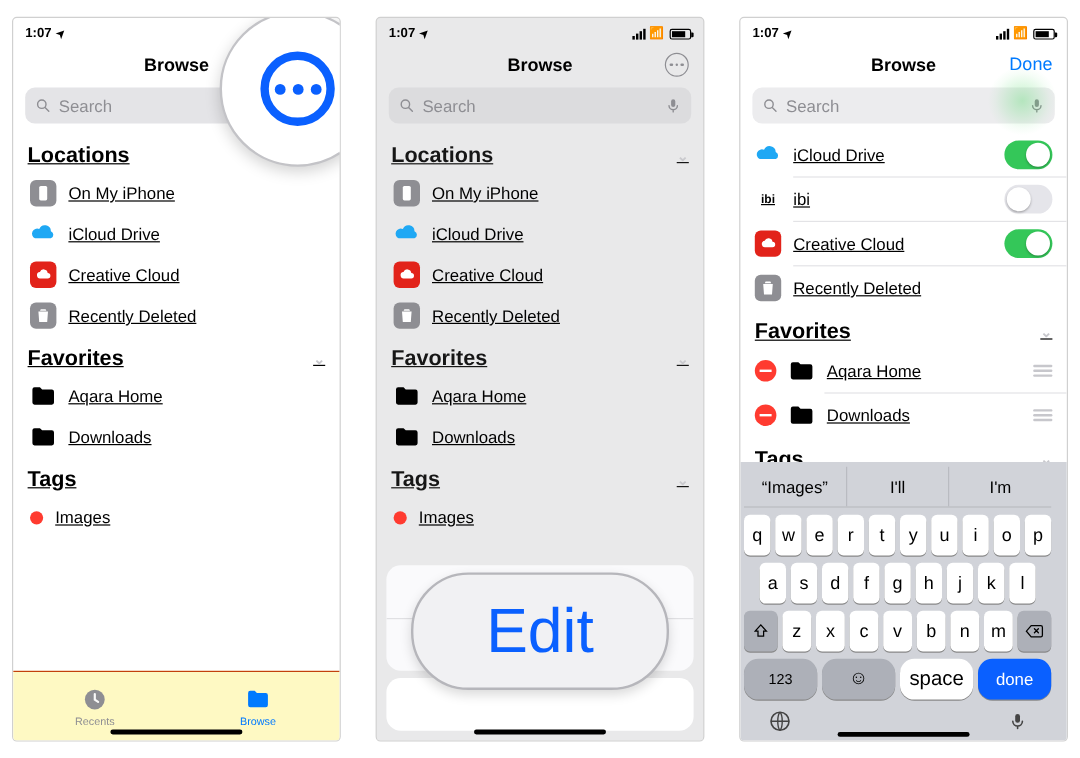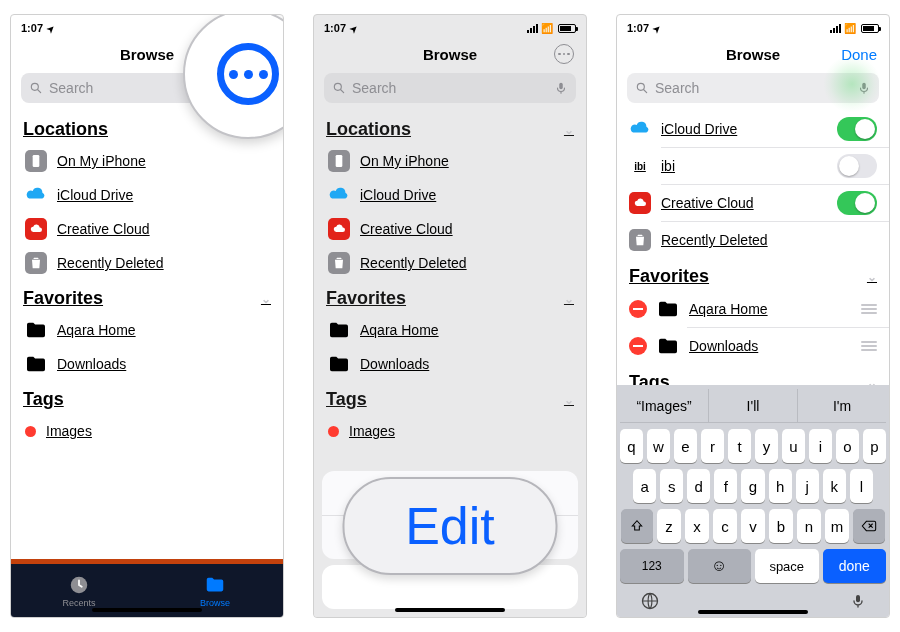--- a/index.html
+++ b/index.html
@@ -100,22 +100,22 @@
   .icon-cc{ background:#e2231a;}
   .icon-trash{ background:#8e8e93;}
   .icon-folder{ width:22px;height:22px; display:flex;align-items:center;justify-content:center; flex:0 0 22px;}
   .icon-ibi{ width:22px; text-align:center; font-size:10px; font-weight:700; color:#000; flex:0 0 22px;}
   .tag-dot{ width:11px;height:11px;border-radius:50%; flex:0 0 11px;}
   .red{ background:#ff3b30;}
   .phone.dimmed .searchbar{ background:#dcdcde;}
   .phone.dimmed .section-header{ opacity:0.9;}
   
   .tabbar{
-    height:58px; border-top:5px solid #c2410c; display:flex;
-    background:#0f172a;
+    height:58px; border-top:1px solid #c2410c; display:flex;
+    background:#fef9c3;
   }
   .tab{flex:1;display:flex;flex-direction:column;align-items:center;justify-content:center;gap:2px;font-size:9px;color:#8e8e93;}
   .tab.active{color:#007aff;}
   .tab svg{width:22px;height:22px;}
   .home-ind{ position:absolute;bottom:5px;left:50%;transform:translateX(-50%);width:110px;height:4px;background:#000;border-radius:3px;}
   
   .sheet{
     position:absolute; left:8px; right:8px; bottom:8px;
     display:flex; flex-direction:column; gap:6px;
   }
@@ -160,35 +160,35 @@
   .toggle .knob{left:2px;}
   .toggle.on .knob{left:18px;}
   .row-sep{height:1px;background:#e3e3e6;margin-left:44px;}
   .caret{display:inline-block;width:2px;height:16px;background:#007aff;margin-left:0;vertical-align:middle;animation:blink 1s step-end infinite;}
   @keyframes blink{50%{opacity:0;}}
   .tag-field-wrap{display:flex;align-items:center;}
   
   .kbd{
     position:absolute;left:0;right:0;bottom:0;
     background:#d1d3d9;
-    padding:4px 3px 6px 3px;
+    padding:4px 13px 6px 3px;
   }
   .sugg{display:flex;height:34px;border-bottom:1px solid #b9bbc1;}
   .sugg div{flex:1;display:flex;align-items:center;justify-content:center;font-size:14px;color:#000;}
   .sugg div + div{border-left:1px solid #b9bbc1;}
   .krow{display:flex;gap:4px;margin-top:6px;justify-content:center;}
   .key{flex:1;max-width:24px;height:34px;background:#fff;border-radius:5px;box-shadow:0 1px 0 #888;display:flex;align-items:center;justify-content:center;font-size:15px;}
   .krow.r2{padding:0 13px;}
   .key-wide{width:32px;max-width:32px;background:#adb0b8;}
   .key-shift svg{width:14px;height:14px;}
   .key-del{max-width:32px;background:#adb0b8;}
-  .krow.r4 .key{max-width:none;}
+  .krow.r4 .key{max-width:none;border-radius:12px;}
   .key-123{width:30px;max-width:30px;background:#adb0b8;font-size:12px;}
   .key-emoji{width:30px;max-width:30px;background:#adb0b8;font-size:16px;}
-  .key-space{flex:1;max-width:none;font-size:13px;}
+  .key-space{flex:1;max-width:none;font-size:17px;}
   .key-done{width:56px;max-width:56px;background:#0a60ff;color:#fff;font-size:14px;}
   .kbd-bottom{display:flex;justify-content:space-between;padding:8px 20px 0 20px;font-size:18px;color:#444;}
 </style>
 </head>
 <body>
 
 <svg width="0" height="0" style="position:absolute">
   <symbol id="svg-cloud" viewBox="0 0 24 16">
     <path d="M19 6.5a5.5 5.5 0 00-10.6-1.9A4.5 4.5 0 004.5 13H19a3.5 3.5 0 000-6.5z" fill="#1fa8f4"></path>
   </symbol>

